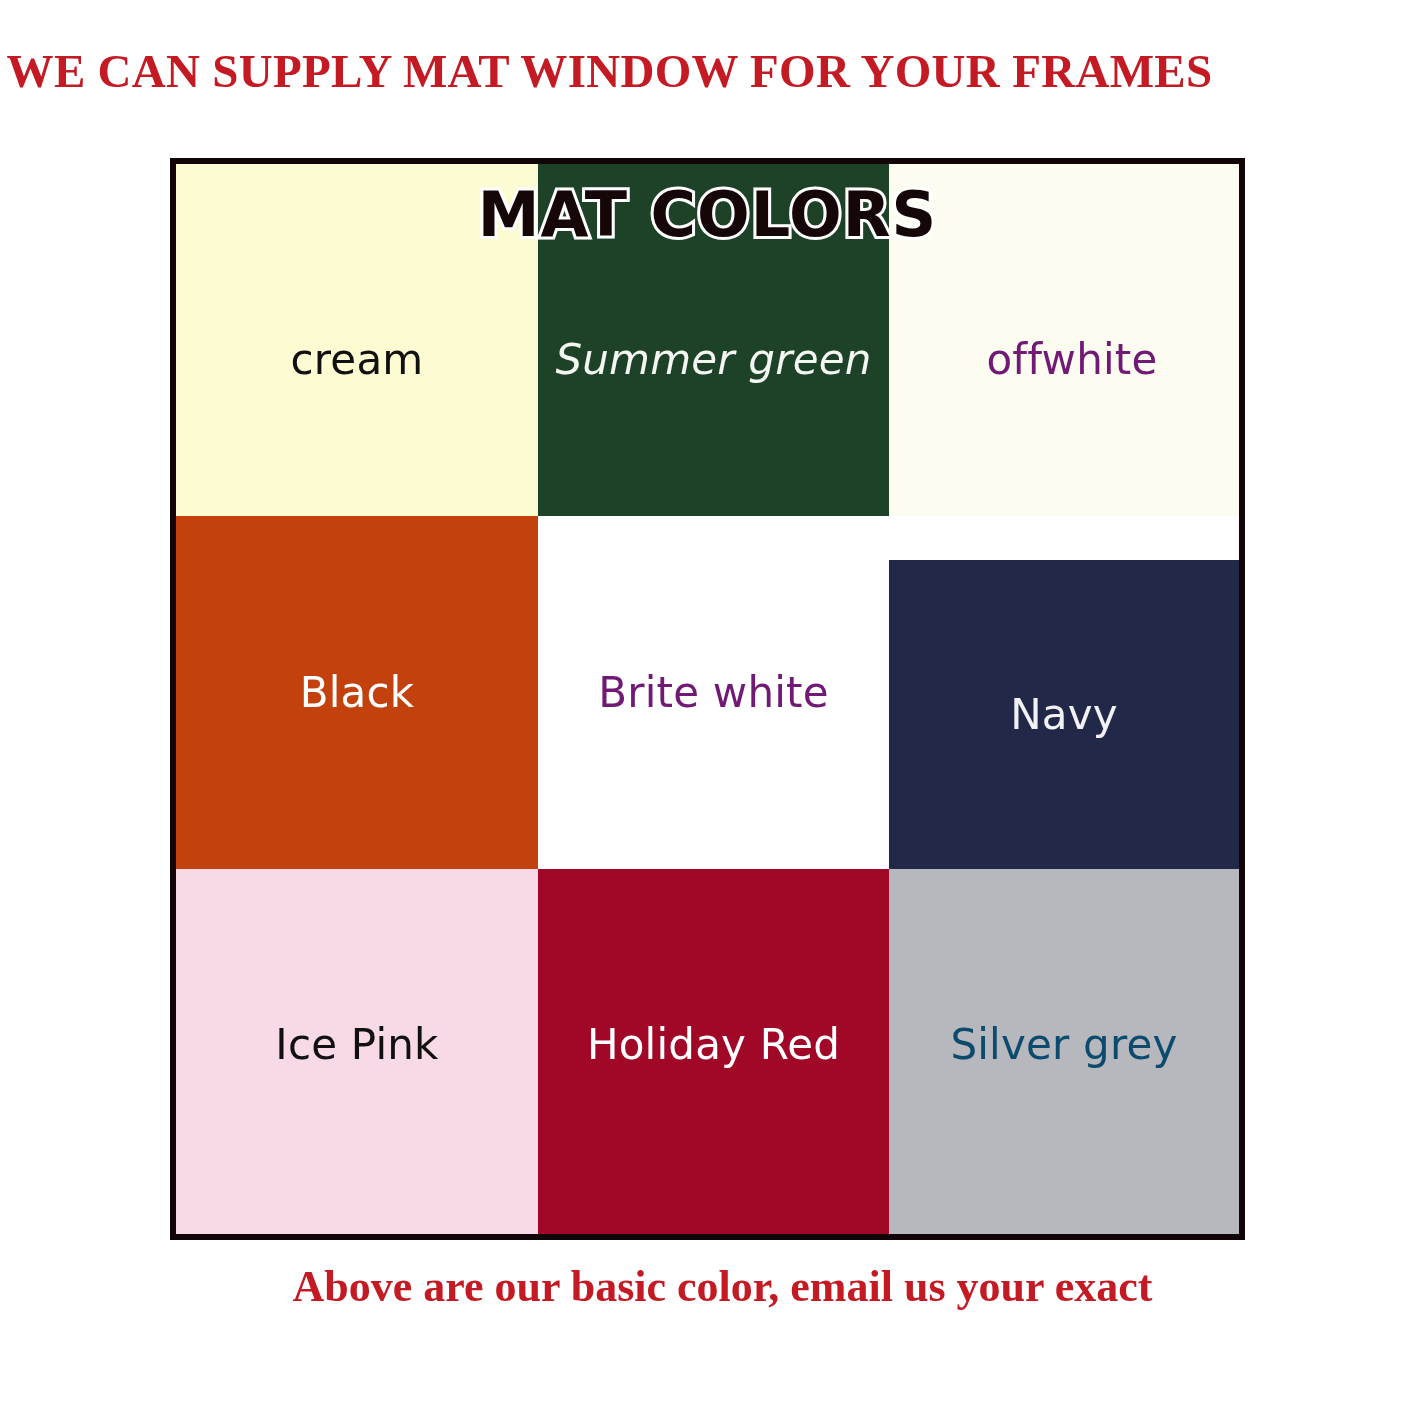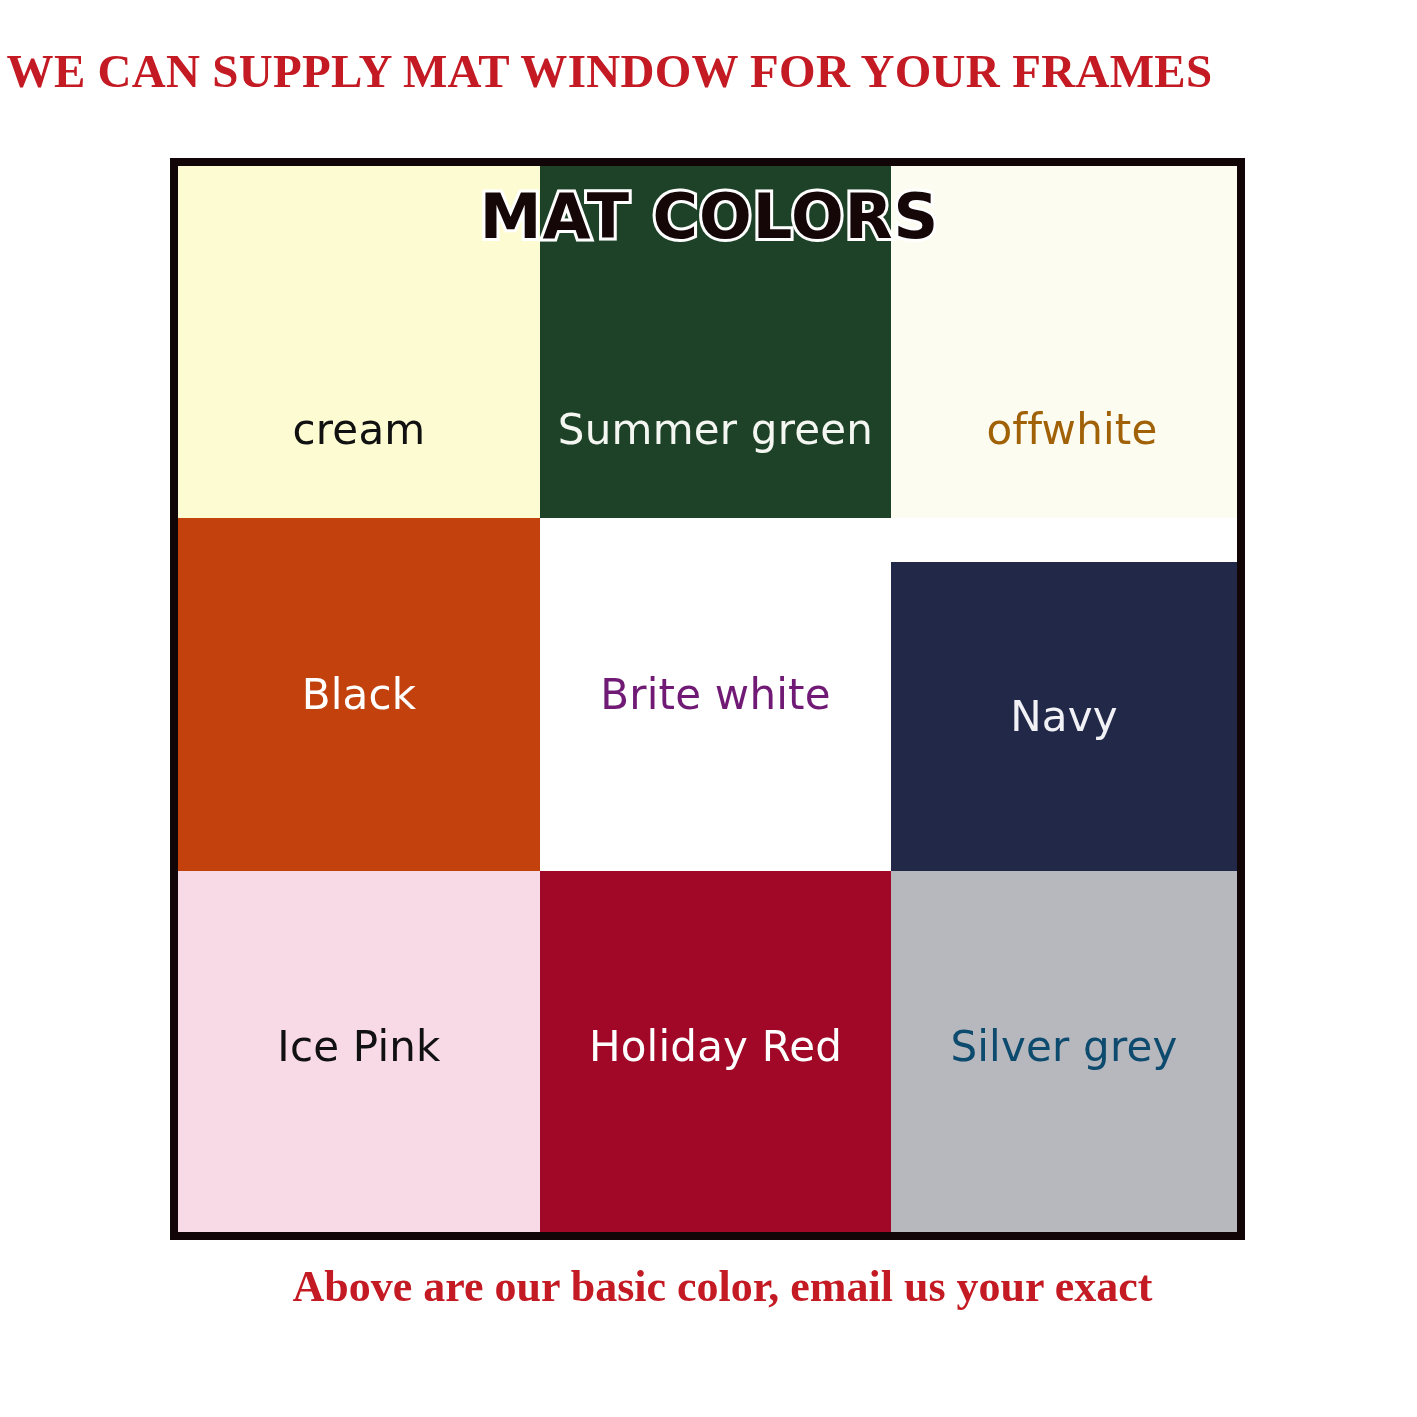--- a/index.html
+++ b/index.html
@@ -31,21 +31,21 @@
   }
 
   
   #swatch-grid {
     position: absolute;
     left: 170px;
     top: 158px;
     width: 1075px;
     height: 1082px;
     box-sizing: border-box;
-    border: 8px solid #fca5a5;
+    border: 6px solid #fca5a5;
     display: grid;
     grid-template-columns: 362px 351px 1fr;
     grid-template-rows: 352px 353px 1fr;
     background: #ffffff;
   }
 
   .swatch-cell {
     position: relative;
     display: flex;
     align-items: center;
@@ -54,21 +54,21 @@
   }
   .swatch-label {
     font-family: "DejaVu Sans", sans-serif;
     font-size: 42px;
     font-weight: 400;
     line-height: 1;
     letter-spacing: 0.2px;
     white-space: nowrap;
   }
   
-  .swatch-cell.row1 { align-items: center; }
+  .swatch-cell.row1 { align-items: flex-start; }
   .swatch-cell.row1 .swatch-label { margin-top: 175px; }
   .swatch-cell.row3 { align-items: flex-start; }
   .swatch-cell.row3 .swatch-label { margin-top: 155px; }
 
   
   #mat-colors-heading {
     position: absolute;
     left: 0;
     top: 14px;
     width: 1063px;
@@ -109,25 +109,25 @@
 
 <div id="swatch-grid" style="border-color: rgb(18, 5, 7);">
 
   <div id="mat-colors-heading">
     <span class="text" style="color: rgb(21, 6, 8); -webkit-text-stroke: 6px rgb(255, 255, 255);">MAT COLORS</span>
   </div>
 
   <div class="swatch-cell row1" style="background: rgb(252, 251, 209);">
     <span class="swatch-label" style="color: rgb(17, 17, 17);">cream</span>
   </div>
-  <div class="swatch-cell row1" style="background: rgb(29, 66, 39);">
+  <div class="swatch-cell row1" style="background: rgb(29, 66, 39); font-style: italic;">
     <span class="swatch-label" style="color: rgb(244, 246, 241);">Summer green</span>
   </div>
   <div class="swatch-cell row1" style="background: rgb(252, 252, 241);">
-    <span class="swatch-label" style="color: #a16207; margin-left: 16px;">offwhite</span>
+    <span class="swatch-label" style="color: #701a75; margin-left: 16px;">offwhite</span>
   </div>
 
   <div class="swatch-cell row2" style="background: #c2410c;">
     <span class="swatch-label" style="color: rgb(255, 255, 255);">Black</span>
   </div>
   <div class="swatch-cell row2" style="background: rgb(255, 255, 255);">
     <span class="swatch-label" style="color: #701a75;">Brite white</span>
   </div>
   <div class="swatch-cell row2" style="background: rgb(34, 40, 72); margin-top: 44px;">
     <span class="swatch-label" style="color: rgb(242, 242, 246);">Navy</span>

